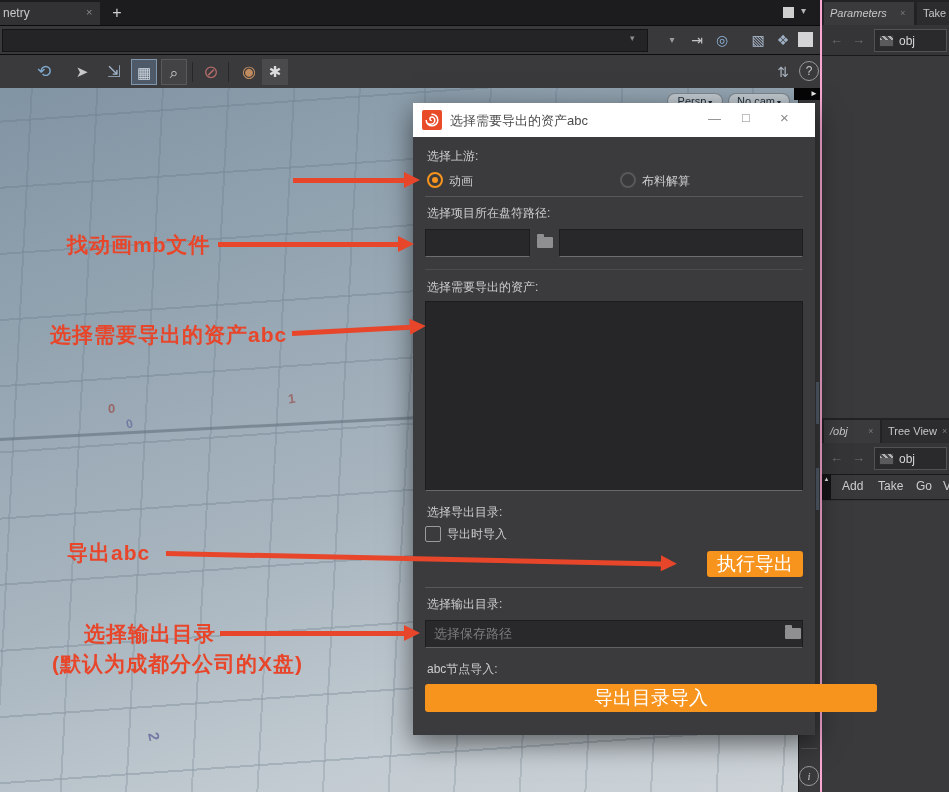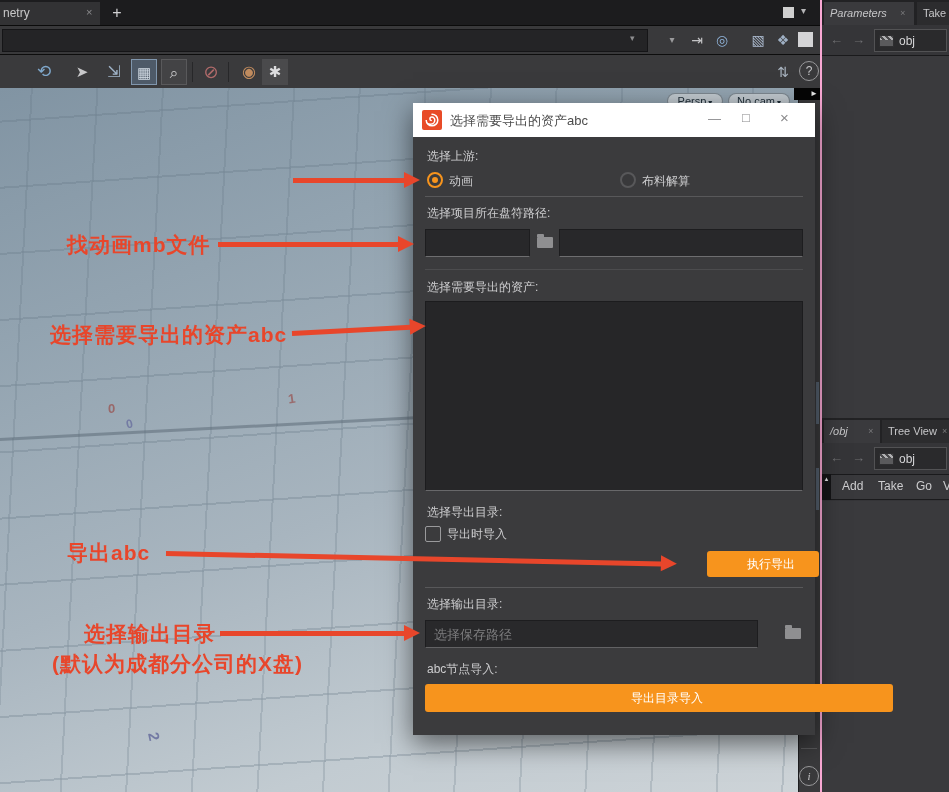--- a/index.html
+++ b/index.html
@@ -109,25 +109,25 @@
   .radio{width:12px;height:12px;border-radius:50%;box-sizing:content-box;}
   .radio.sel{border:2px solid #f7941d;background:#3b3b3d;position:absolute;}
   .radio.sel::after{content:"";position:absolute;left:3px;top:3px;width:6px;height:6px;border-radius:50%;background:#f7941d;}
   .radio.unsel{border:2px solid #58585a;background:#39393b;position:absolute;}
   .hr{height:1px;background:#58585a;}
   .dinput{background:#28282a;border:1px solid #1d1d1f;border-bottom:1px solid #6e6e70;box-sizing:border-box;}
   .folder{width:16px;height:11px;background:#8f8f91;border-radius:1px;}
   .folder::before{content:"";position:absolute;top:-3px;left:0;width:7px;height:3px;background:#8f8f91;border-radius:1px 1px 0 0;}
   .listbox{left:12px;top:198px;width:378px;height:190px;background:#262628;border:1px solid #1c1c1e;border-bottom:1px solid #68686a;box-sizing:border-box;}
   .checkbox{left:12px;top:423px;width:14px;height:14px;background:#3b3b3d;border:1px solid #9a9a9c;border-radius:2px;}
-  .obtn{background:#f7941d;border-radius:3px;color:#ffffff;font-size:12px;text-align:center;cursor:pointer;padding-left:16px;}
+  .obtn{background:#f7941d;border-radius:3px;color:#ffffff;font-size:19px;text-align:center;cursor:pointer;}
   .btn-run{left:294px;top:448px;width:96px;height:26px;line-height:26px;}
   .btn-import{left:12px;top:581px;width:452px;height:28px;line-height:28px;}
-  .saveinput{left:12px;top:517px;width:333px;height:28px;background:#29292b;border:1px solid #1d1d1f;border-bottom:1px solid #626264;
-             color:#c8c8ca;font-size:13px;padding:0 8px;box-sizing:border-box;font-family:Liberation Sans, sans-serif;outline:none;}
+  .saveinput{left:12px;top:517px;width:378px;height:28px;background:#29292b;border:1px solid #1d1d1f;border-bottom:1px solid #626264;
+             color:#c8c8ca;font-size:13px;padding:0 8px;box-sizing:border-box;font-family:Liberation Mono, monospace;outline:none;}
   .saveinput::placeholder{color:#7d7d7f;opacity:1;}
 
   
   .ann{position:absolute;color:#e8462b;font-size:21px;font-weight:700;letter-spacing:1px;white-space:nowrap;}
   .arr{position:absolute;height:5px;background:#e8462b;}
   .arr::after{content:"";position:absolute;right:-15px;top:-6px;width:0;height:0;
     border-left:16px solid #e8462b;border-top:8px solid transparent;border-bottom:8px solid transparent;}
   .arr1{left:293px;top:178px;width:112px;}
   .arr2{left:218px;top:242px;width:181px;}
   .arr3{left:292px;top:331px;width:119px;transform:rotate(-3deg);transform-origin:left center;}

